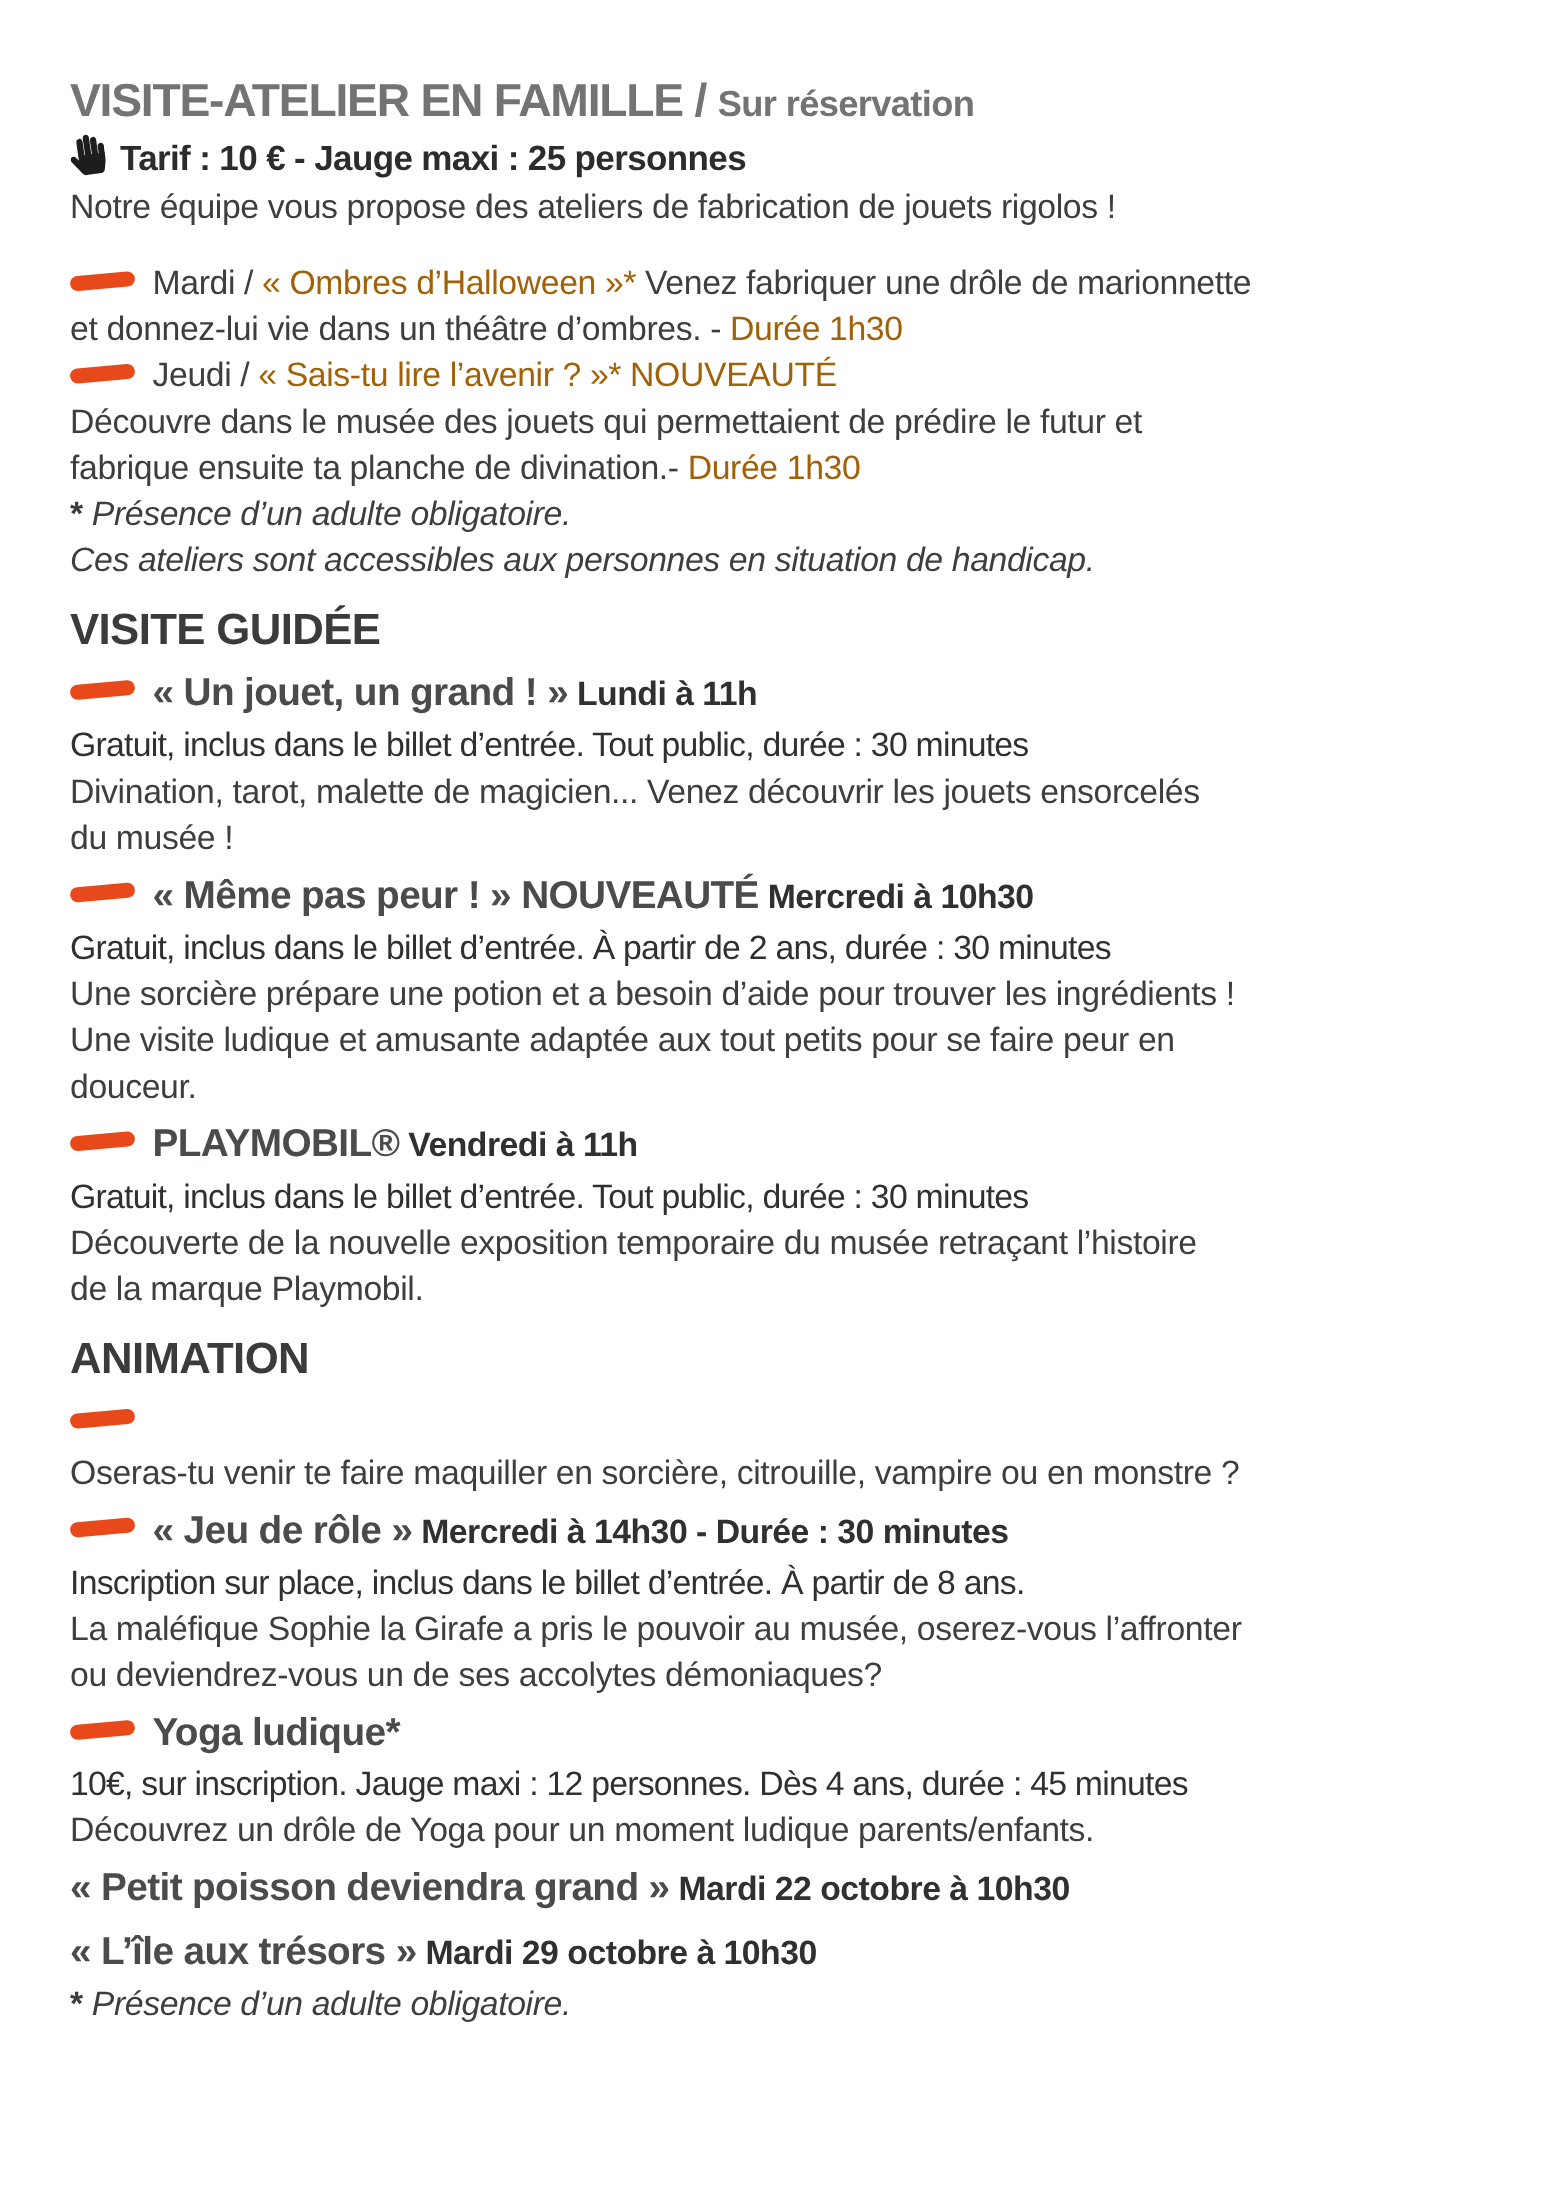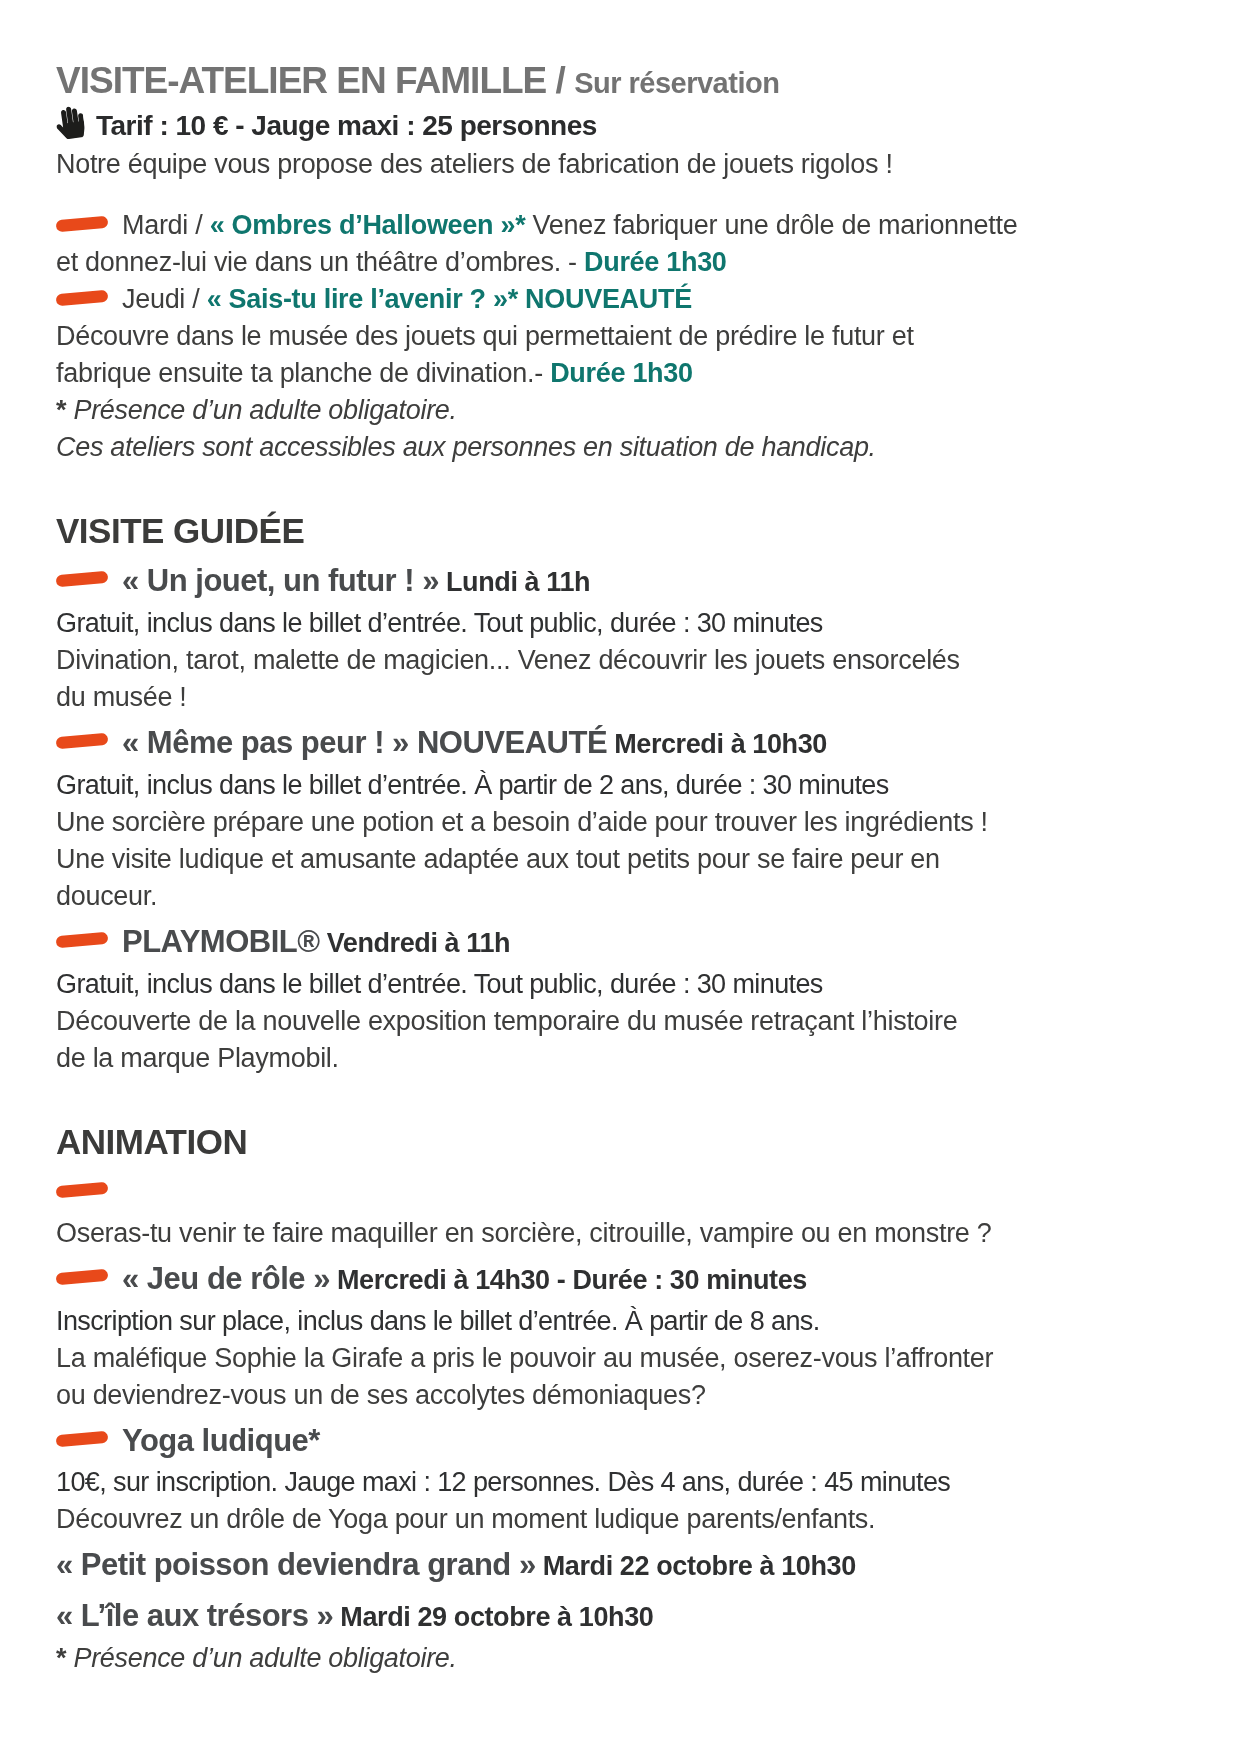--- a/index.html
+++ b/index.html
@@ -1,24 +1,24 @@
 <!DOCTYPE html>
 <html lang="fr"><head>
 <meta charset="utf-8">
 <style>
   html,body{margin:0;padding:0;background:#ffffff;}
   body{width:1240px;height:1748px;font-family:"Liberation Sans",sans-serif;color:#3e3e3d;overflow:hidden;}
   .page{padding:58px 40px 0 56px;width:1144px;box-sizing:border-box;}
   h1,h2,p{margin:0;padding:0;}
   h1{font-size:37px;line-height:46px;font-weight:800;color:#737373;letter-spacing:-1px;}
   h1 .tsub{font-size:29px;font-weight:700;letter-spacing:-0.5px;}
-  h2{font-size:35px;line-height:46px;font-weight:800;color:#3b3b3a;letter-spacing:-0.5px;margin-top:42px;}
+  h2{font-size:35px;line-height:46px;font-weight:800;color:#3b3b3a;letter-spacing:-0.5px;margin-top:14px;}
   .b{font-size:27px;line-height:37px;letter-spacing:-0.3px;}
   .seg{white-space:pre-line;}
-  .bd{font-weight:700;color:#0f766e;}
+  .bd{font-weight:400;color:#a16207;}
   .bold{font-weight:400;color:#2f3031;letter-spacing:-0.6px;}
   .tarif{font-size:28px;line-height:40px;font-weight:700;color:#2b2c2d;letter-spacing:-0.5px;}
   .note{font-style:italic;color:#3e3e3d;}
   .note .star{font-style:normal;font-weight:700;}
   .gap{margin-top:24px;}
   .tl{font-size:31px;line-height:46px;font-weight:800;color:#494b4d;letter-spacing:-0.5px;margin-top:4px;}
   .tl .when{font-size:27px;font-weight:700;color:#2f3031;letter-spacing:-0.4px;margin-top:44px;}
   .dash{display:inline-block;width:52px;height:12px;border-radius:7px;background:#e8491a;transform:rotate(-5deg);vertical-align:middle;margin:0 14px 6px 0;}
   .tl .dash{margin-bottom:8px;}
   .hand{display:inline-block;width:32px;vertical-align:-4px;margin-right:8px;transform:rotate(-8deg);}
@@ -42,21 +42,21 @@
     <p class="b"><span class="seg">Découvre dans le musée des jouets qui permettaient de prédire le futur et
 fabrique ensuite ta planche de divination.- </span><span class="seg bd">Durée 1h30</span></p>
 
     <p class="b note"><span class="star">*</span><span class="seg"> Présence d’un adulte obligatoire.</span></p>
     <p class="b note"><span class="seg">Ces ateliers sont accessibles aux personnes en situation de handicap.</span></p>
   </section>
 
   <section>
     <h2>VISITE GUIDÉE</h2>
 
-    <p class="tl"><span class="dash"></span><span>« Un jouet, un futur ! »</span><span class="when seg"> Lundi à 11h</span></p>
+    <p class="tl"><span class="dash"></span><span>« Un jouet, un grand ! »</span><span class="when seg"> Lundi à 11h</span></p>
     <p class="b bold"><span class="seg">Gratuit, inclus dans le billet d’entrée. Tout public, durée : 30 minutes</span></p>
     <p class="b"><span class="seg">Divination, tarot, malette de magicien... Venez découvrir les jouets ensorcelés
 du musée !</span></p>
 
     <p class="tl"><span class="dash"></span><span>« Même pas peur ! » NOUVEAUTÉ</span><span class="when seg"> Mercredi à 10h30</span></p>
     <p class="b bold"><span class="seg">Gratuit, inclus dans le billet d’entrée. À partir de 2 ans, durée : 30 minutes</span></p>
     <p class="b"><span class="seg">Une sorcière prépare une potion et a besoin d’aide pour trouver les ingrédients !
 Une visite ludique et amusante adaptée aux tout petits pour se faire peur en
 douceur.</span></p>
 

